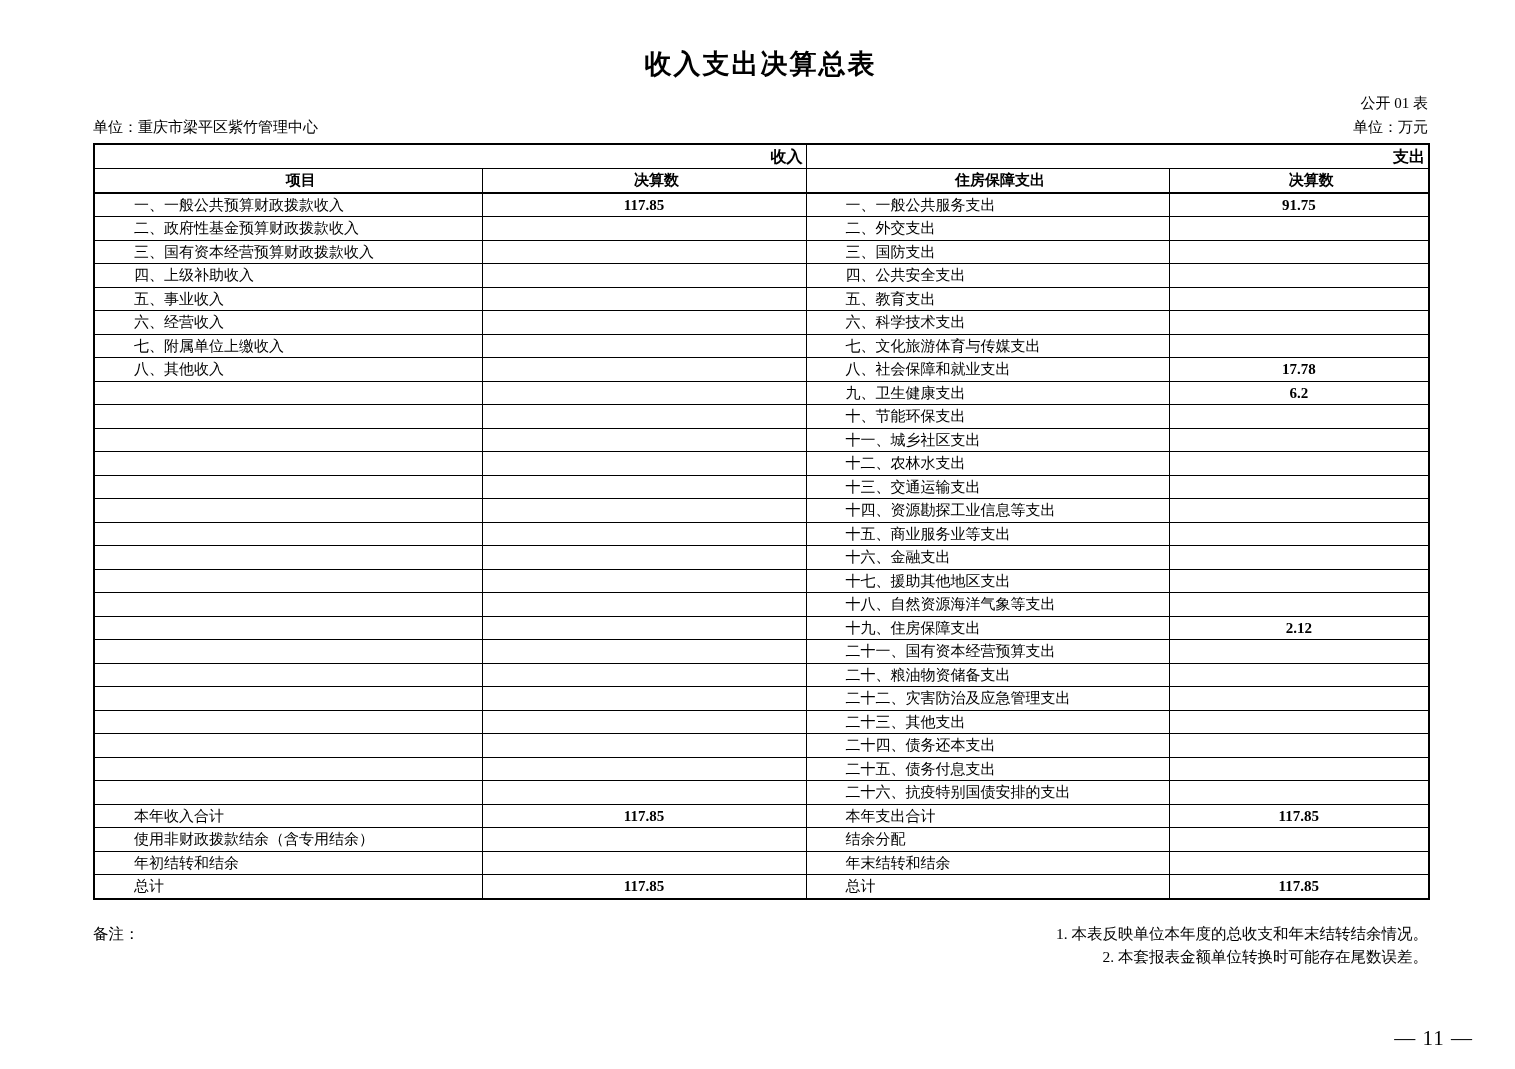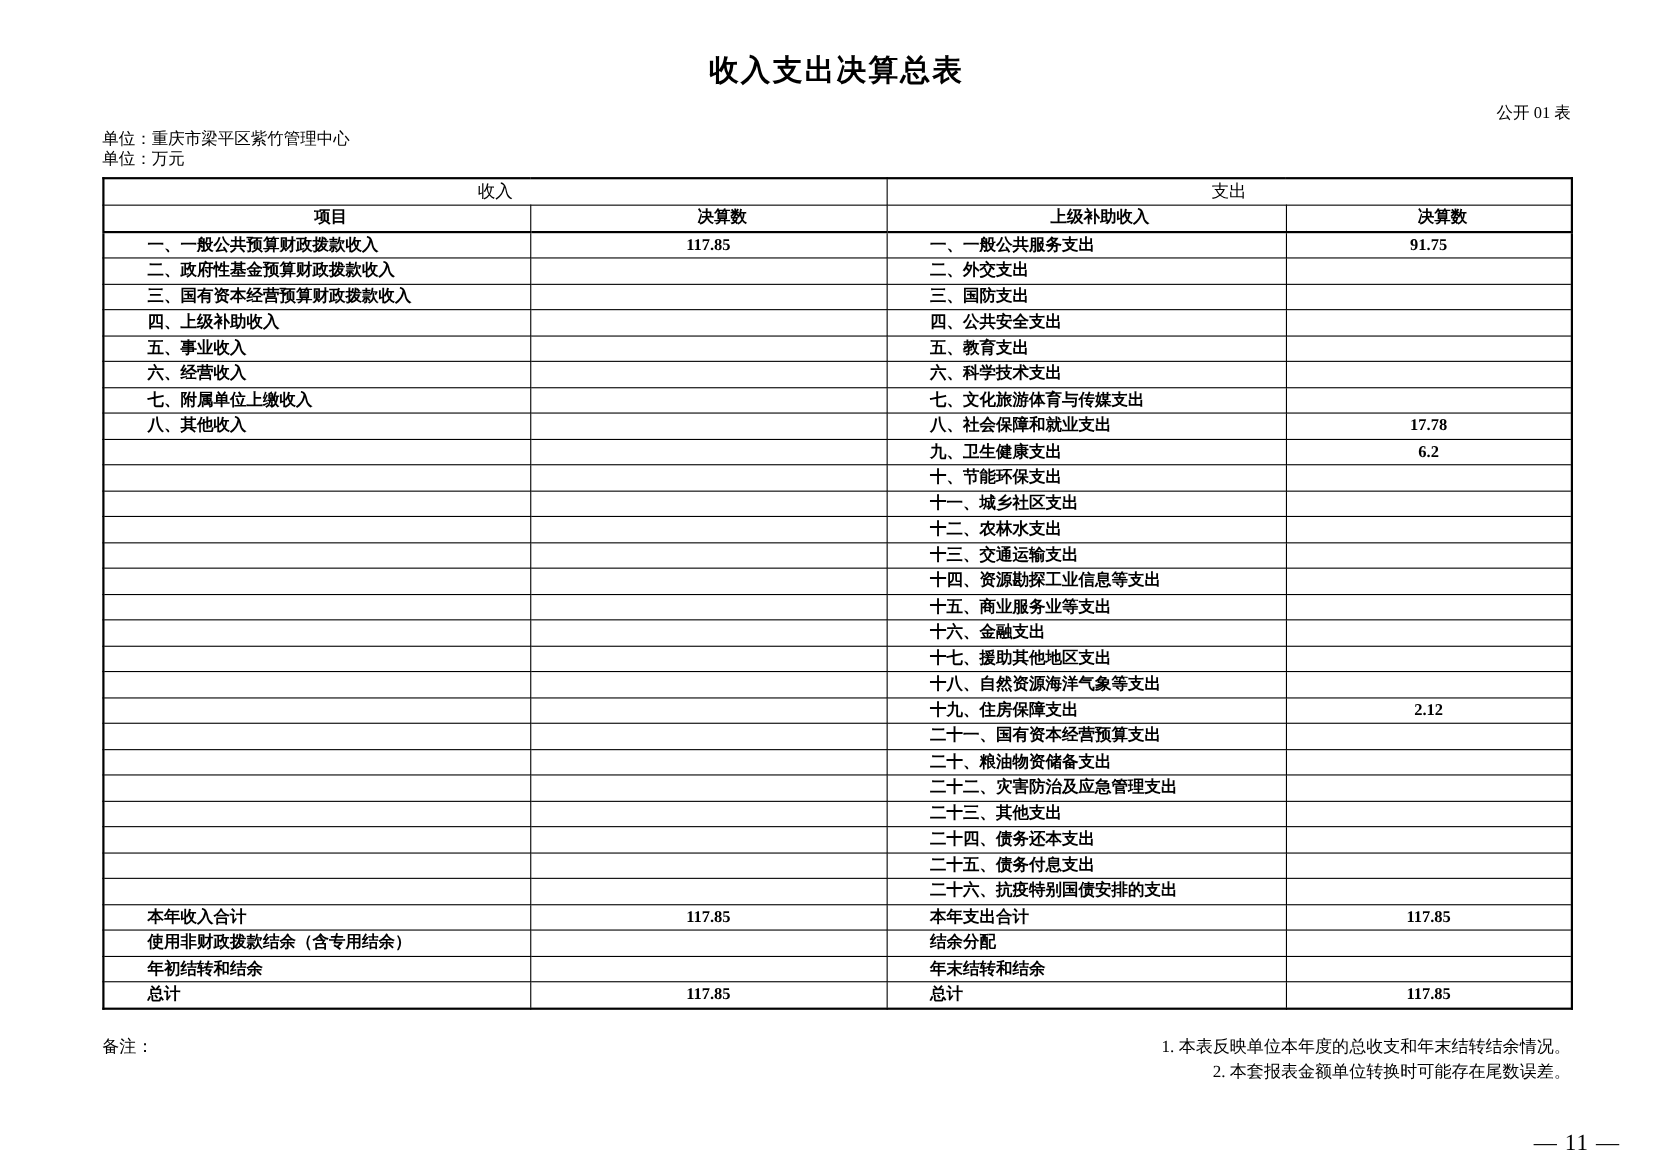--- a/index.html
+++ b/index.html
@@ -31,55 +31,54 @@
     font-size: 15px;
     line-height: 18px;
     text-align: right;
   }
   .meta-row {
     margin-top: 6px;
     font-size: 15px;
     line-height: 18px;
     display: flex;
     justify-content: space-between;
-    flex-direction: column;
   }
   table.report-table {
     margin-top: 7px;
     width: 100%;
     border-collapse: collapse;
     table-layout: fixed;
     border: 2px solid #000000;
   }
   .report-table th, .report-table td {
     border: 1px solid #000000;
     padding: 0 3px;
     height: 22.5px;
     font-size: 15px;
     line-height: 1.1;
     white-space: nowrap;
     overflow: hidden;
     box-sizing: content-box;
   }
   .report-table tr.group-header th {
     font-size: 16px;
-    font-weight: normal;
-    text-align: center;
+    font-weight: bold;
+    text-align: right;
     height: 23px;
   }
   .report-table tr.col-header th {
     font-size: 15px;
     font-weight: bold;
     text-align: center;
     border-bottom-width: 2px;
     padding-left: 28px;
   }
   .report-table td.label {
     text-align: left;
-    font-weight: bold;
+    font-weight: normal;
     padding-left: 39px;
   }
   .report-table td.num {
     text-align: center;
     font-weight: bold;
   }
   .report-table tr.centered td.label {
     text-align: left;
     margin-left: 36px;
   }
@@ -126,21 +125,21 @@
       <col style="width: 260px">
     </colgroup>
     <thead>
       <tr class="group-header">
         <th colspan="2">收入</th>
         <th colspan="2">支出</th>
       </tr>
       <tr class="col-header">
         <th>项目</th>
         <th>决算数</th>
-        <th>上级补助收入</th>
+        <th>住房保障支出</th>
         <th>决算数</th>
       </tr>
     </thead>
     <tbody>
         <tr>
           <td class="label">一、一般公共预算财政拨款收入</td>
           <td class="num">117.85</td>
           <td class="label">一、一般公共服务支出</td>
           <td class="num">91.75</td>
         </tr>

